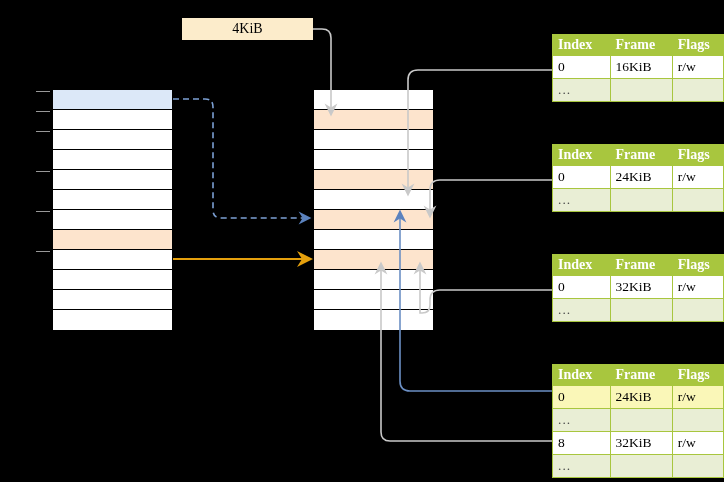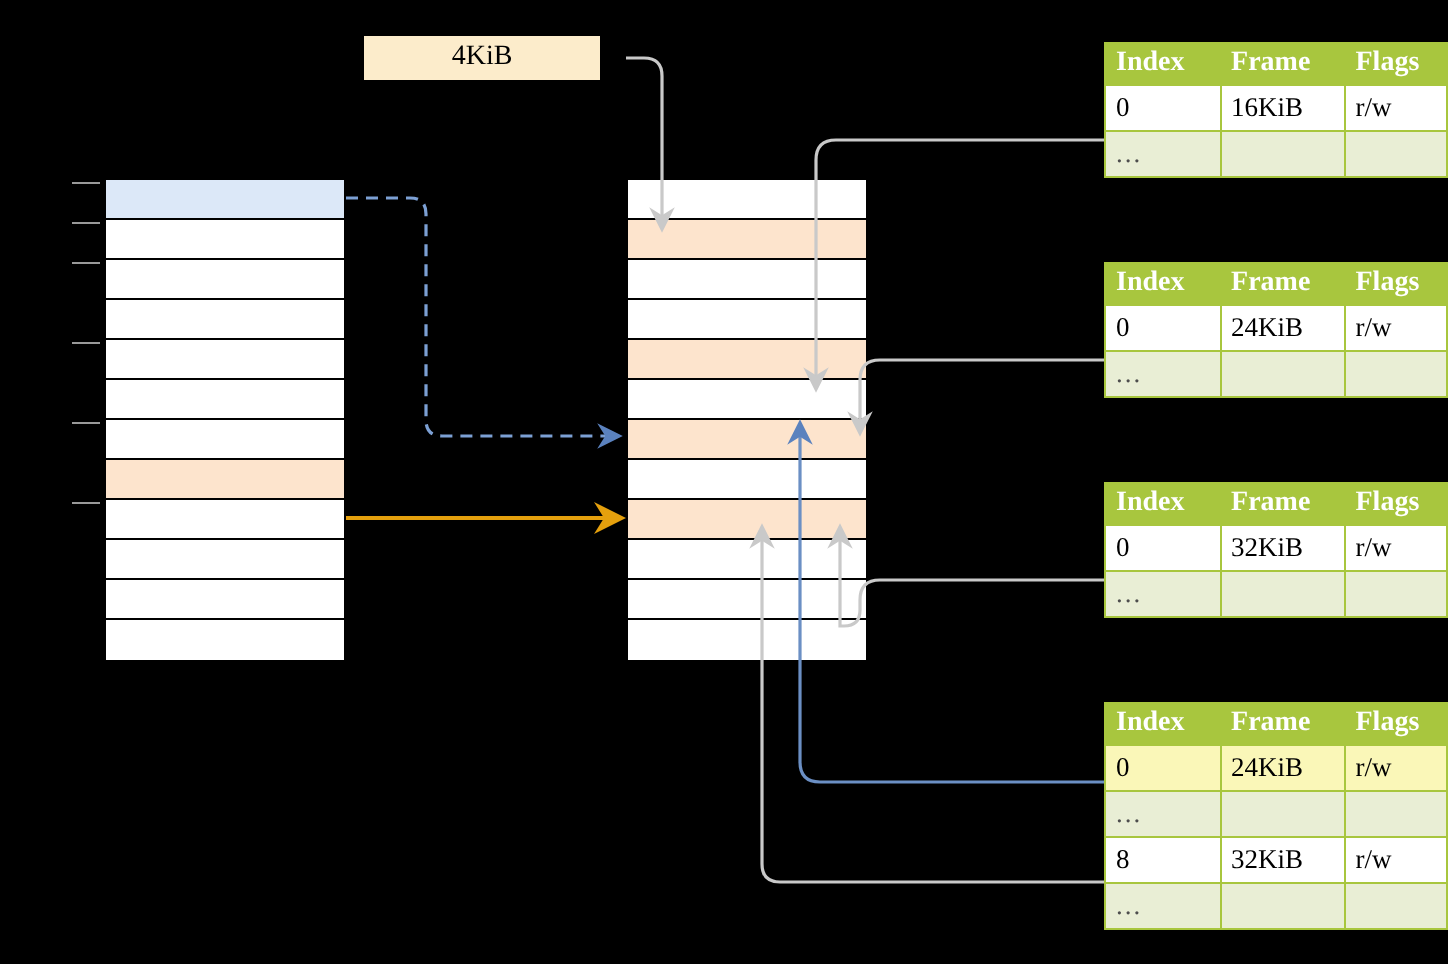--- a/index.html
+++ b/index.html
@@ -17,21 +17,21 @@
   }
 
   
   .abs { position: absolute; }
 
   
   .size-label {
     position: absolute;
     left: 182px;
     top: 18px;
-    width: 118px;
+    width: 131px;
     height: 22px;
     background: #FCECCB;
     color: #000000;
     font-size: 14px;
     line-height: 22px;
     text-align: center;
     white-space: nowrap;
   }
 
   
@@ -60,20 +60,21 @@
   }
 
   
   .ptable {
     position: absolute;
     border-collapse: collapse;
     border: 1.5px solid #A8C63E;
     background: #ffffff;
     font-size: 13.5px;
     table-layout: fixed;
+    margin-top: 13px;
   }
   .ptable th {
     background: #A8C63E;
     color: #ffffff;
     font-weight: bold;
     text-align: left;
     padding: 2px 5px;
     border: 1px solid #A8C63E;
     font-size: 14px;
     white-space: nowrap;

